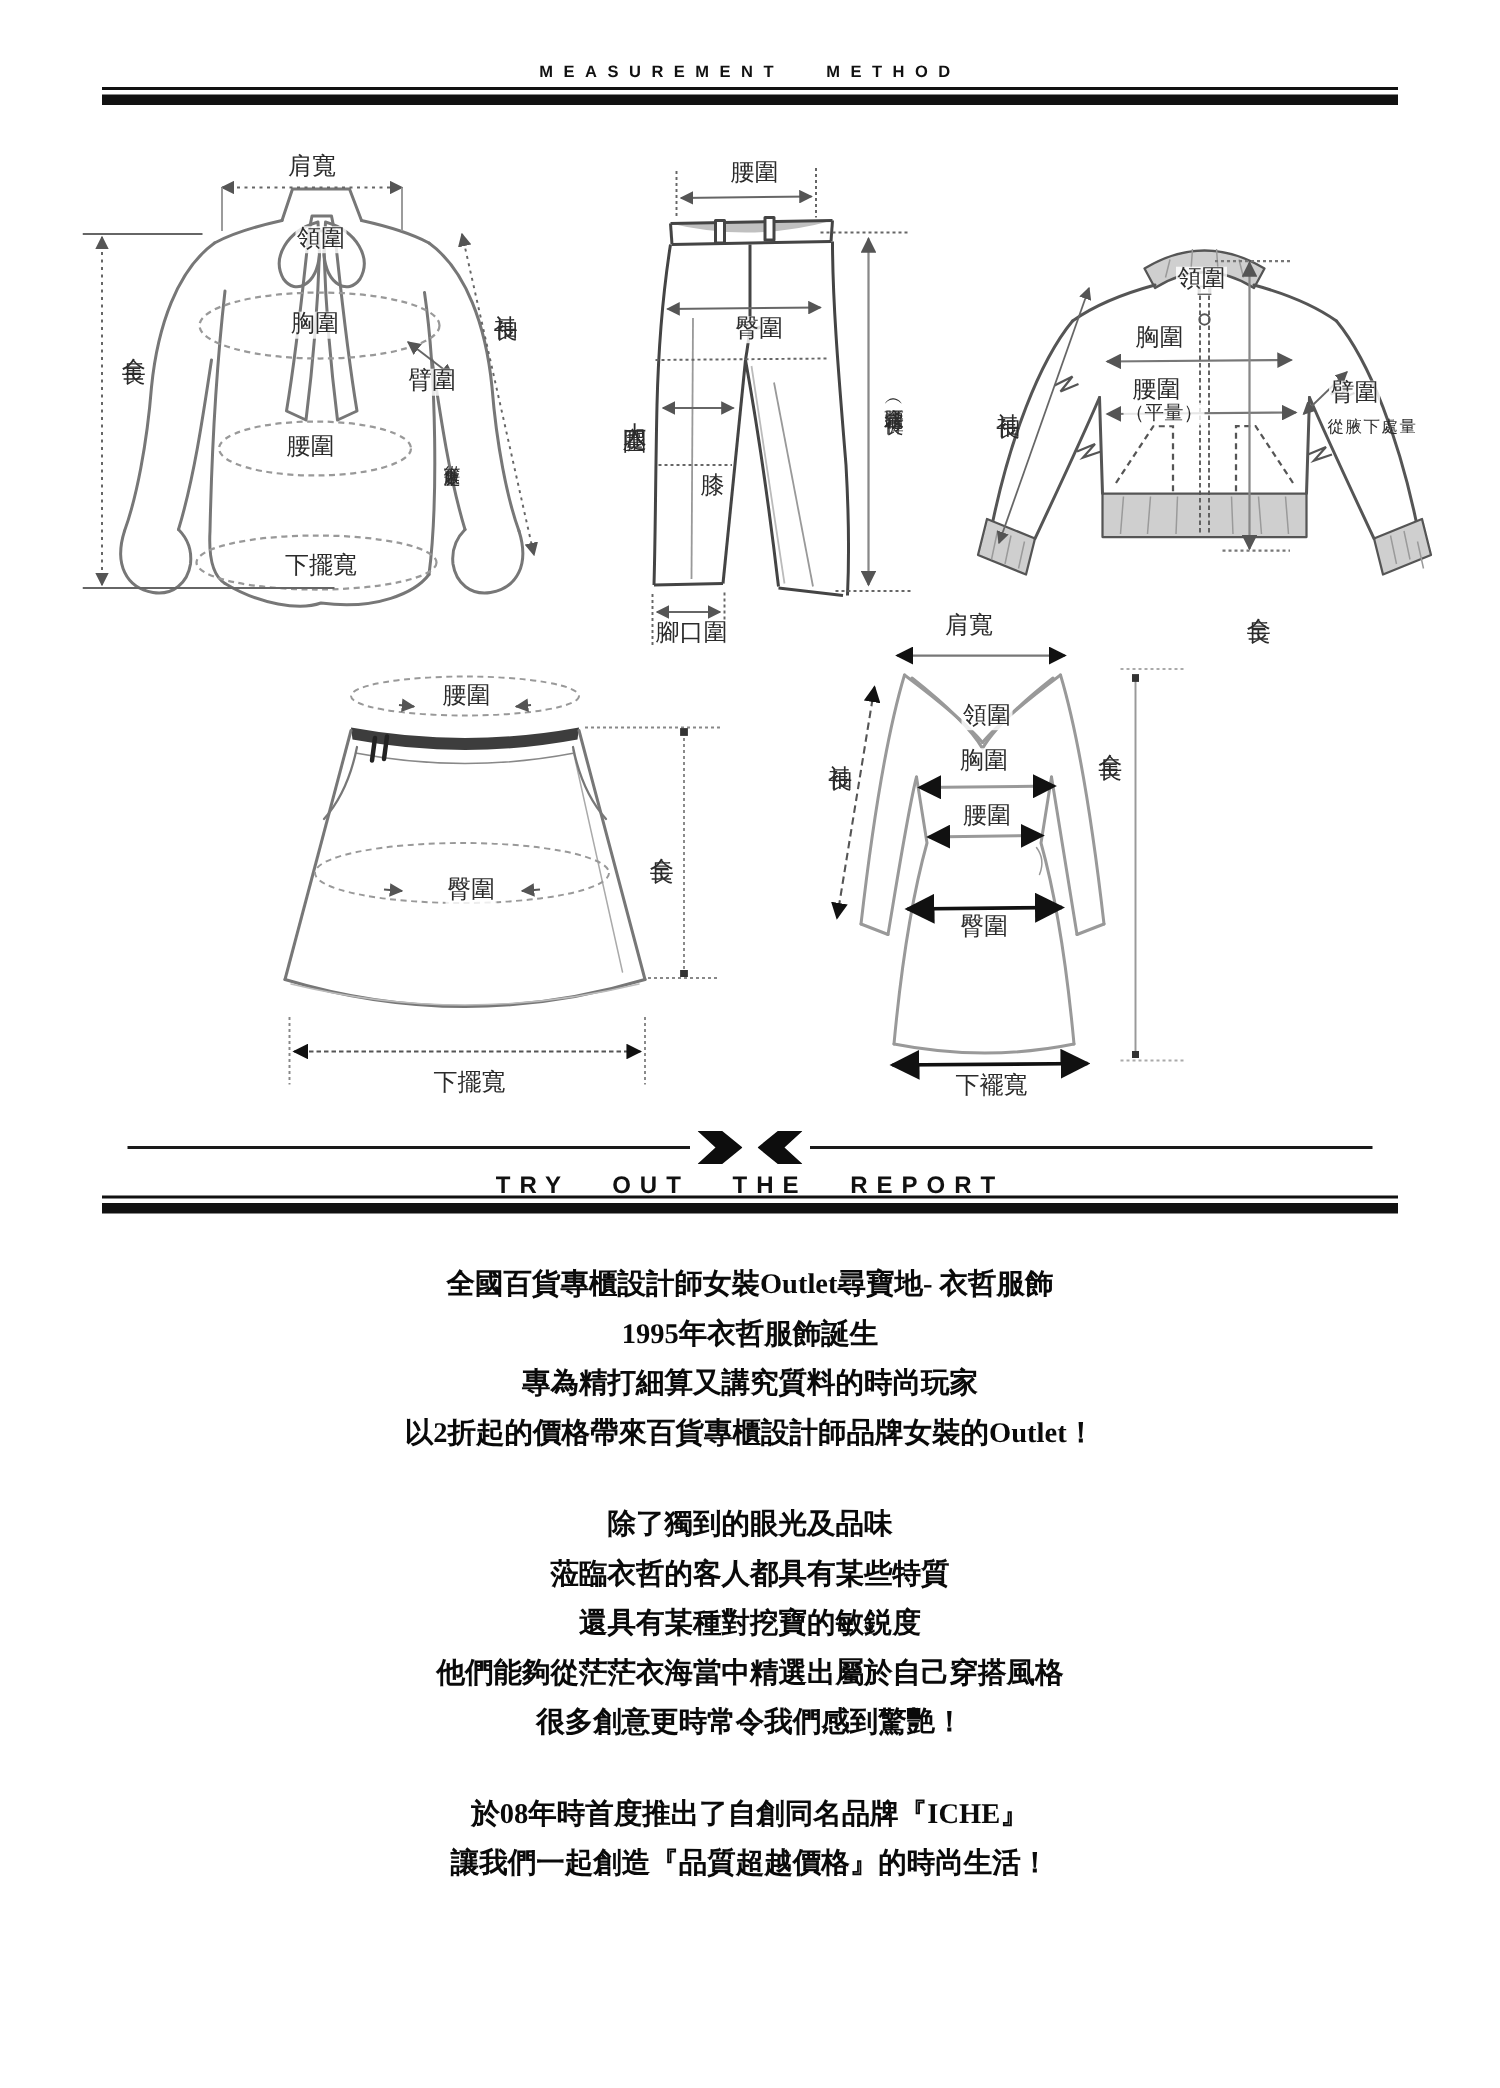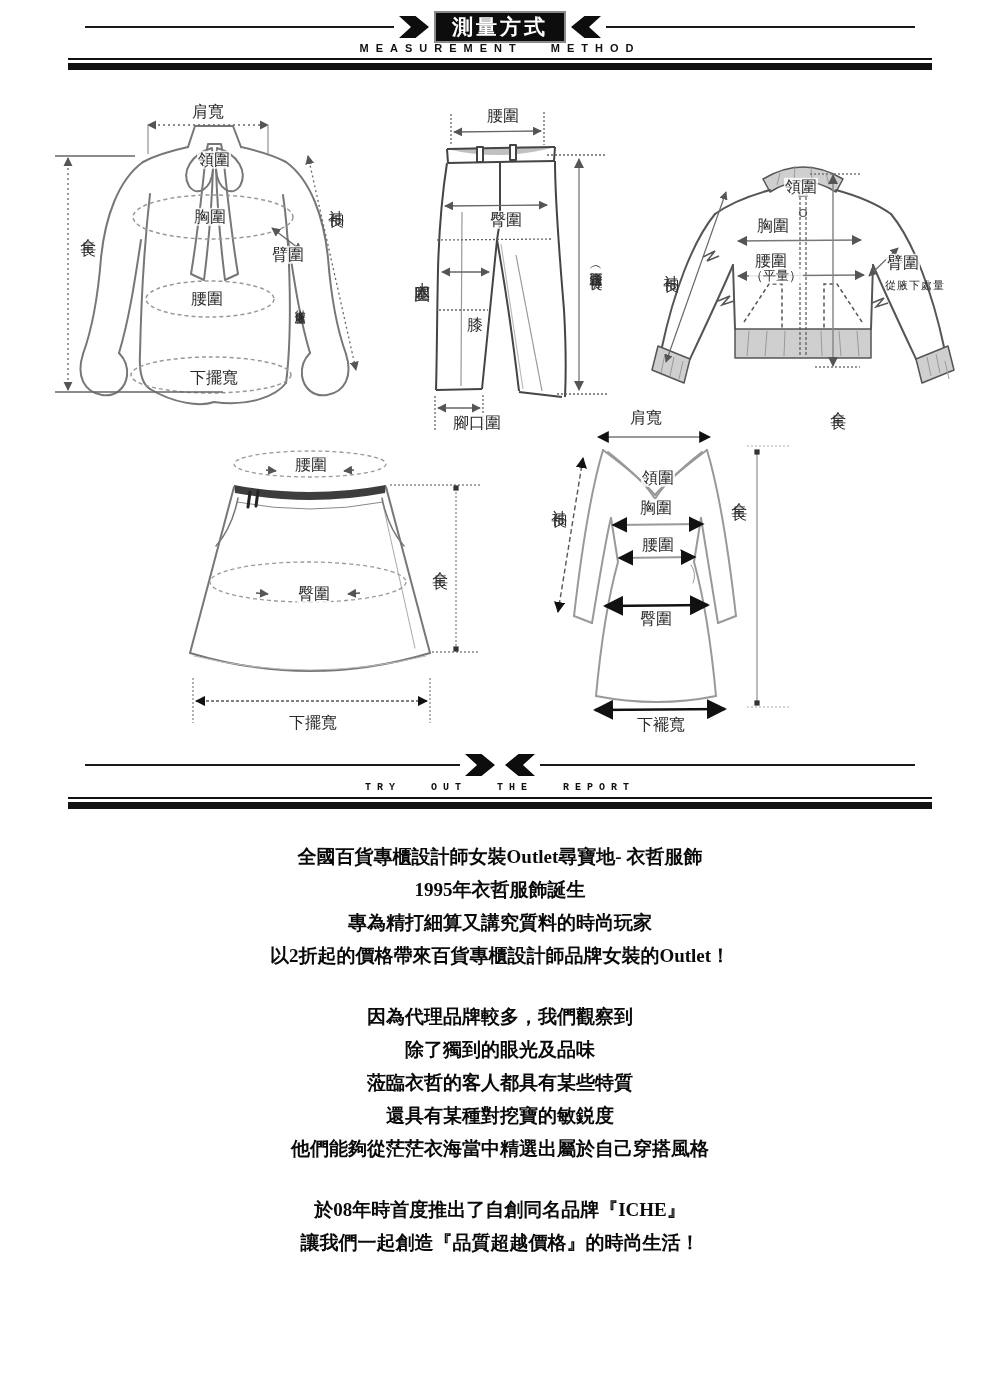--- a/index.html
+++ b/index.html
@@ -8,21 +8,21 @@
   
   .banner{position:absolute;left:85px;right:85px;display:flex;align-items:center;height:30px;}
   .banner .hline{flex:1;height:2px;background:#1a1a1a;}
   .ribbon-arrow{width:30px;height:26px;background:#0d0d0d;margin:0 5px;flex:0 0 auto;}
   .ribbon-arrow.left{clip-path:polygon(0 8%,55% 8%,100% 50%,55% 92%,0 92%,40% 50%);}
   .ribbon-arrow.right{clip-path:polygon(100% 8%,45% 8%,0 50%,45% 92%,100% 92%,60% 50%);}
   .tbox{background:#0d0d0d;color:#fff;border:2px solid #8a8a8a;padding:1px 16px;
         font-weight:bold;font-size:21px;line-height:26px;letter-spacing:3px;white-space:nowrap;}
   .banner-sub{position:absolute;left:0;width:100%;text-align:center;font-weight:bold;
         font-size:11px;letter-spacing:7px;word-spacing:18px;color:#111;white-space:nowrap;}
-  .banner-sub.serif{font-family:Liberation Mono, monospace;font-size:10px;letter-spacing:6px;}
+  .banner-sub.serif{font-family:Liberation Sans, sans-serif;font-size:16px;letter-spacing:6px;}
   .rule{position:absolute;left:68px;right:68px;}
   .rule .thin{border-top:2px solid #111;margin-bottom:3px;}
   .rule .thick{height:7px;background:#111;}
   
   .diagram{position:absolute;}
   .diagram svg{position:absolute;left:0;top:0;}
   .lbl{position:absolute;transform:translate(-50%,-50%);font-size:16px;color:#2b2b2b;
        white-space:nowrap;background:rgba(255,255,255,.82);padding:0 1px;line-height:1.15;}
   .lbl.v{writing-mode:vertical-rl;letter-spacing:3px;padding:1px 0;}
   .lbl.small{font-size:11px;letter-spacing:1px;background:transparent;}
@@ -45,27 +45,20 @@
         </marker>
       <marker id="ab" viewBox="0 0 10 10" refX="9" refY="5" markerWidth="8" markerHeight="8" orient="auto-start-reverse">
           <path d="M0 0L10 5L0 10z" fill="#111"></path>
         </marker>
       <marker id="sq" viewBox="0 0 4 4" refX="2" refY="2" markerWidth="4" markerHeight="4">
           <rect width="4" height="4" fill="#333"></rect>
         </marker>
     </defs>
   </svg>
 
-  <div class="banner" style="top:12px">
-    <div class="hline"></div>
-    <div class="ribbon-arrow left"></div>
-    <div class="tbox">測量方式</div>
-    <div class="ribbon-arrow right"></div>
-    <div class="hline"></div>
-  </div>
   <div class="banner-sub" style="top:42px">MEASUREMENT METHOD</div>
   <div class="rule" style="top:58px">
     <div class="thin"></div>
       <div class="thick"></div>
   </div>
 
   <div class="diagram" style="left:55px;top:92px;width:340px;height:335px">
     <svg width="340" height="335" viewBox="0 0 340 335">
       <g stroke="#777" stroke-width="2" fill="none" stroke-linejoin="round" stroke-linecap="round">
         <path d="M133,55 L140,34 L178,34 L186,55"></path>
@@ -150,21 +143,21 @@
         <line x1="43" y1="308" x2="85" y2="308" marker-start="url(#ag)" marker-end="url(#ag)"></line>
         <line x1="152" y1="55" x2="212" y2="55" stroke-dasharray="2 2"></line>
         <line x1="162" y1="294" x2="212" y2="294" stroke-dasharray="2 2"></line>
         <line x1="184" y1="59" x2="184" y2="290" stroke="#888" stroke-width="1.5" marker-start="url(#ag)" marker-end="url(#ag)"></line>
       </g>
     </svg>
     <div class="lbl" style="left:108px;top:16px">腰圍</div>
     <div class="lbl" style="left:111px;top:120px">臀圍</div>
     <div class="lbl v" style="left:27px;top:173px">大腿圍</div>
     <div class="lbl" style="left:80px;top:225px">膝</div>
-    <div class="lbl" style="left:82px;top:323px">腳口圍</div>
+    <div class="lbl" style="left:66px;top:323px">腳口圍</div>
     <div class="lbl v mid" style="left:200px;top:165px;letter-spacing:1px">（含腰頭）褲長</div>
   </div>
 
   <div class="diagram" style="left:645px;top:135px;width:345px;height:300px">
     <svg width="345" height="300" viewBox="0 0 345 300">
       <g stroke="#555" stroke-width="1.5" fill="#cfcfcf" stroke-linejoin="round">
         <path d="M118,44 Q158,20 198,44 L191,57 Q158,36 125,57 Z"></path>
         <path d="M13,211 L45,224 L39,248 L7,235 Z"></path>
         <path d="M303,211 L271,224 L277,248 L309,235 Z"></path>
         <path d="M90,194 L226,194 L226,223 L90,223 Z"></path>
@@ -305,25 +298,25 @@
   </div>
 
   <div class="story">
     <div class="para">
       <div class="line">全國百貨專櫃設計師女裝Outlet尋寶地- 衣哲服飾</div>
       <div class="line">1995年衣哲服飾誕生</div>
       <div class="line">專為精打細算又講究質料的時尚玩家</div>
       <div class="line">以2折起的價格帶來百貨專櫃設計師品牌女裝的Outlet！</div>
     </div>
     <div class="para">
-      <div class="line">因為代理品牌較多，我們觀察到</div>
       <div class="line">除了獨到的眼光及品味</div>
       <div class="line">蒞臨衣哲的客人都具有某些特質</div>
       <div class="line">還具有某種對挖寶的敏鋭度</div>
       <div class="line">他們能夠從茫茫衣海當中精選出屬於自己穿搭風格</div>
+      <div class="line">很多創意更時常令我們感到驚艷！</div>
     </div>
     <div class="para">
       <div class="line">於08年時首度推出了自創同名品牌『ICHE』</div>
       <div class="line">讓我們一起創造『品質超越價格』的時尚生活！</div>
     </div>
   </div>
 
 </div>
 
 </body></html>

